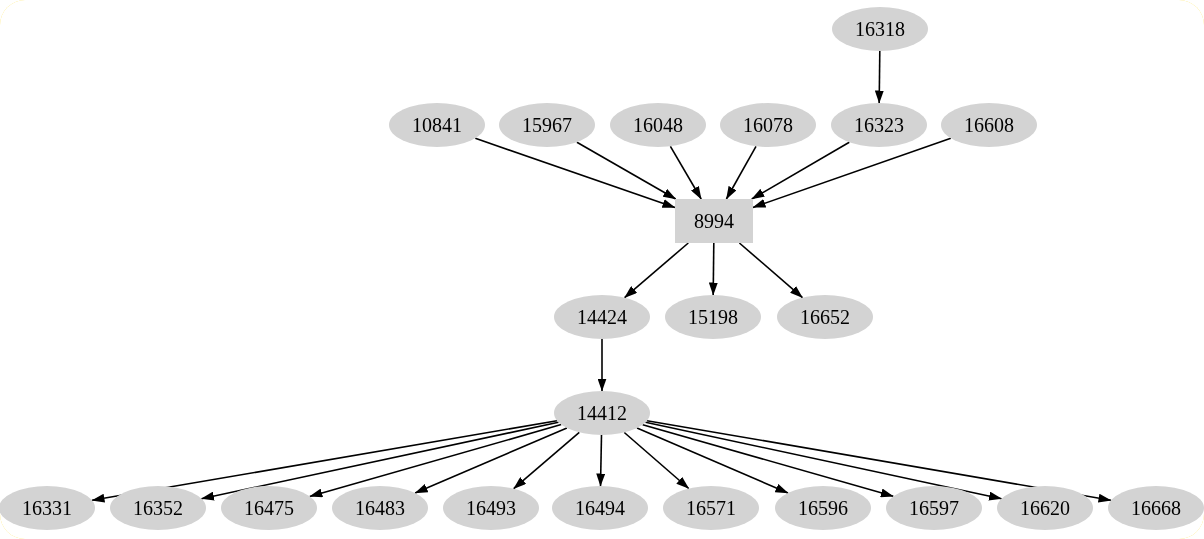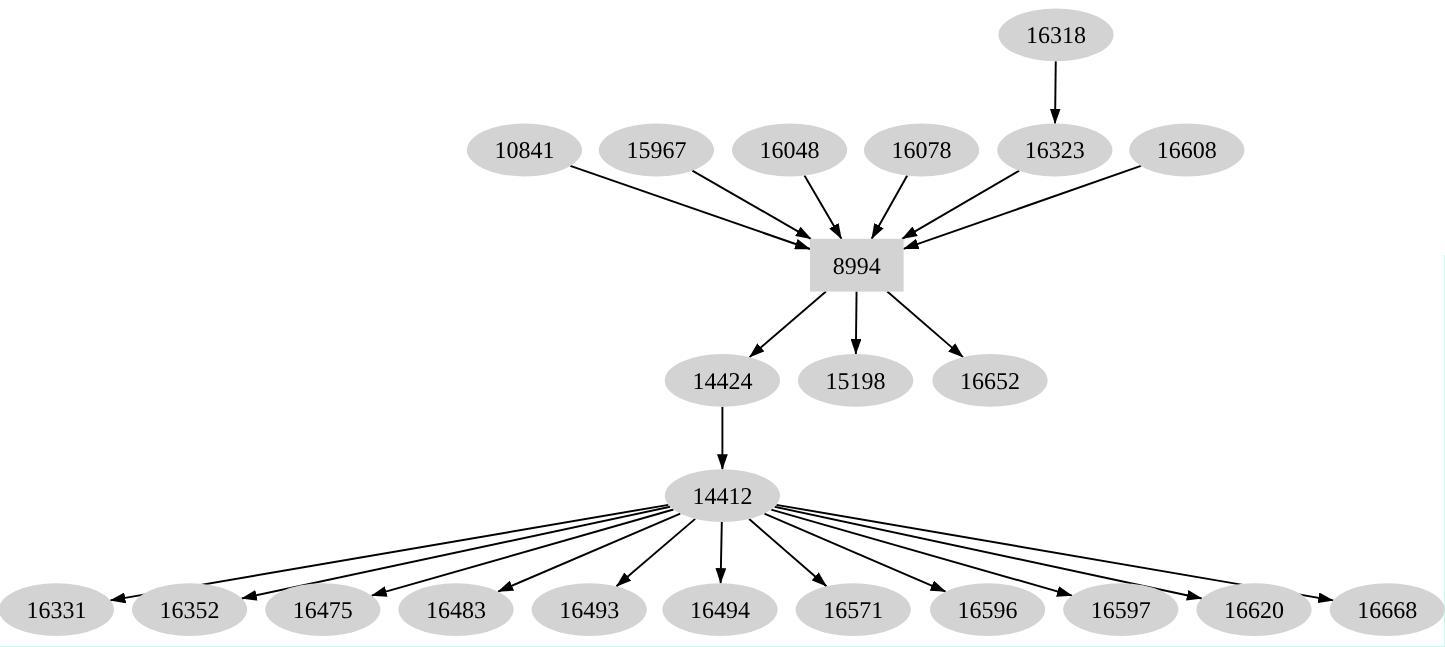--- a/index.html
+++ b/index.html
@@ -5,22 +5,23 @@
   html, body {
     margin: 0;
     padding: 0;
     background: #ffffff;
     font-family: "Liberation Serif", serif;
   }
   .graph-wrap {
     width: 1204px;
     height: 539px;
     margin: 0;
-    background: #5eead4;
+    background: #fde047;
     overflow: hidden;
+    border-radius: 25px;
   }
   svg {
     display: block;
   }
   .node-label {
     font-family: "Liberation Serif", serif;
     font-size: 20px;
     fill: #000000;
     text-anchor: middle;
     user-select: none;

